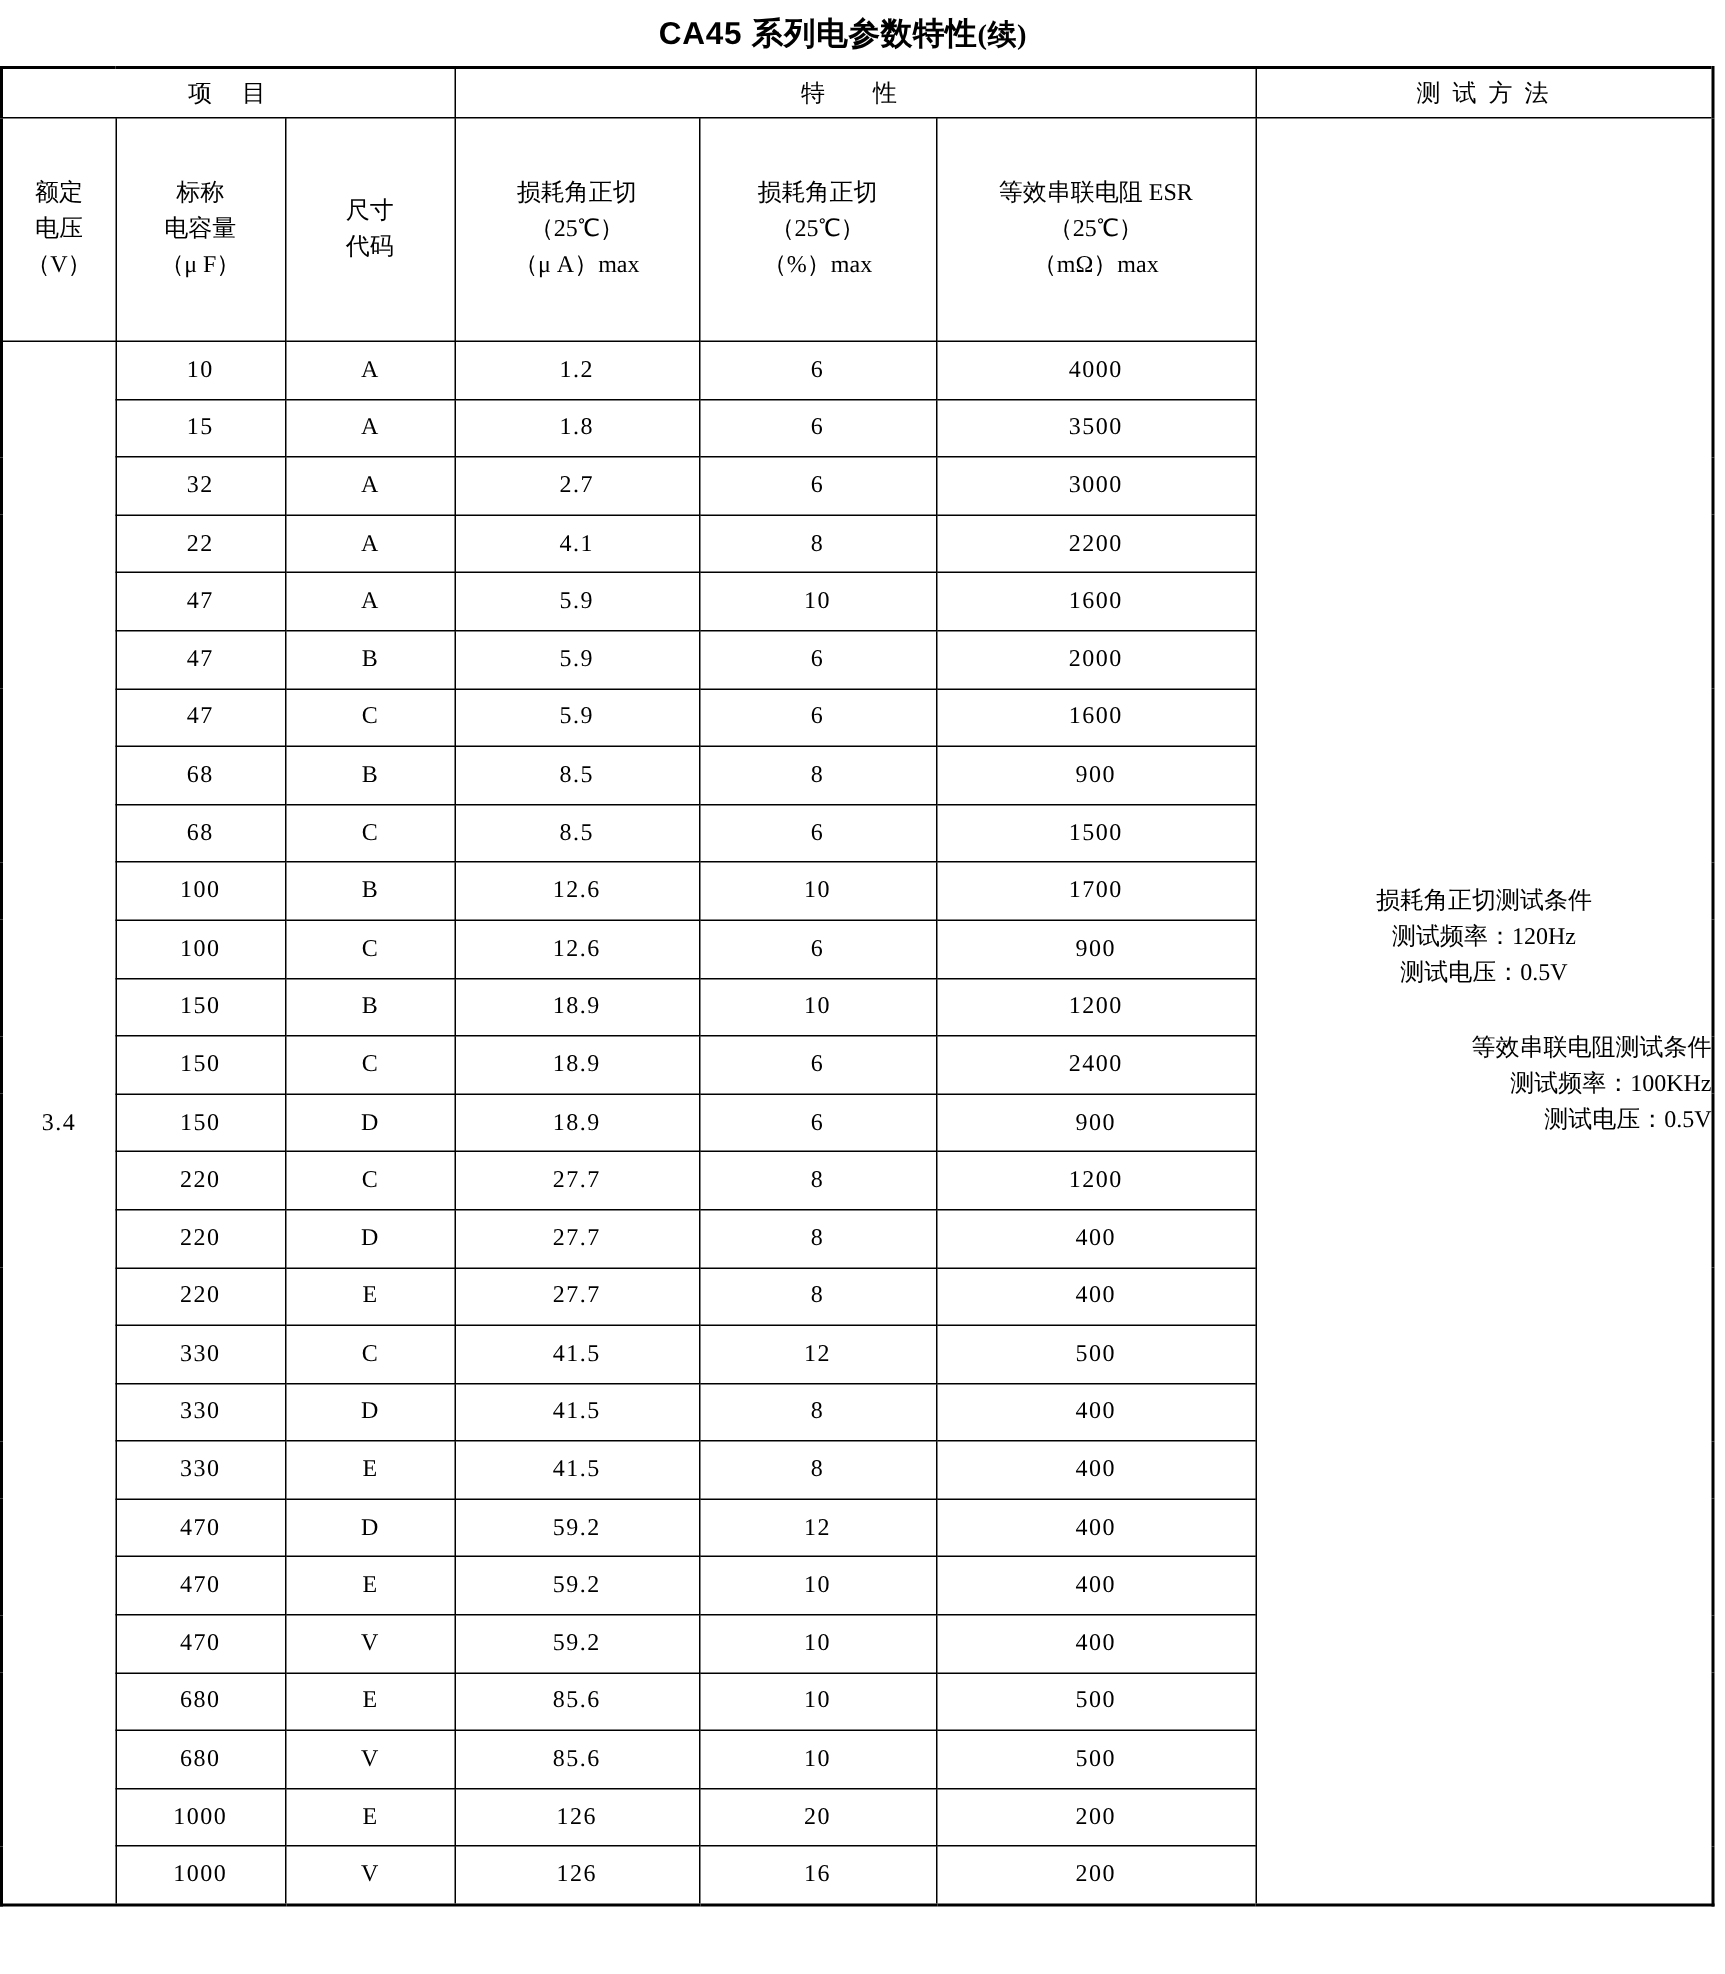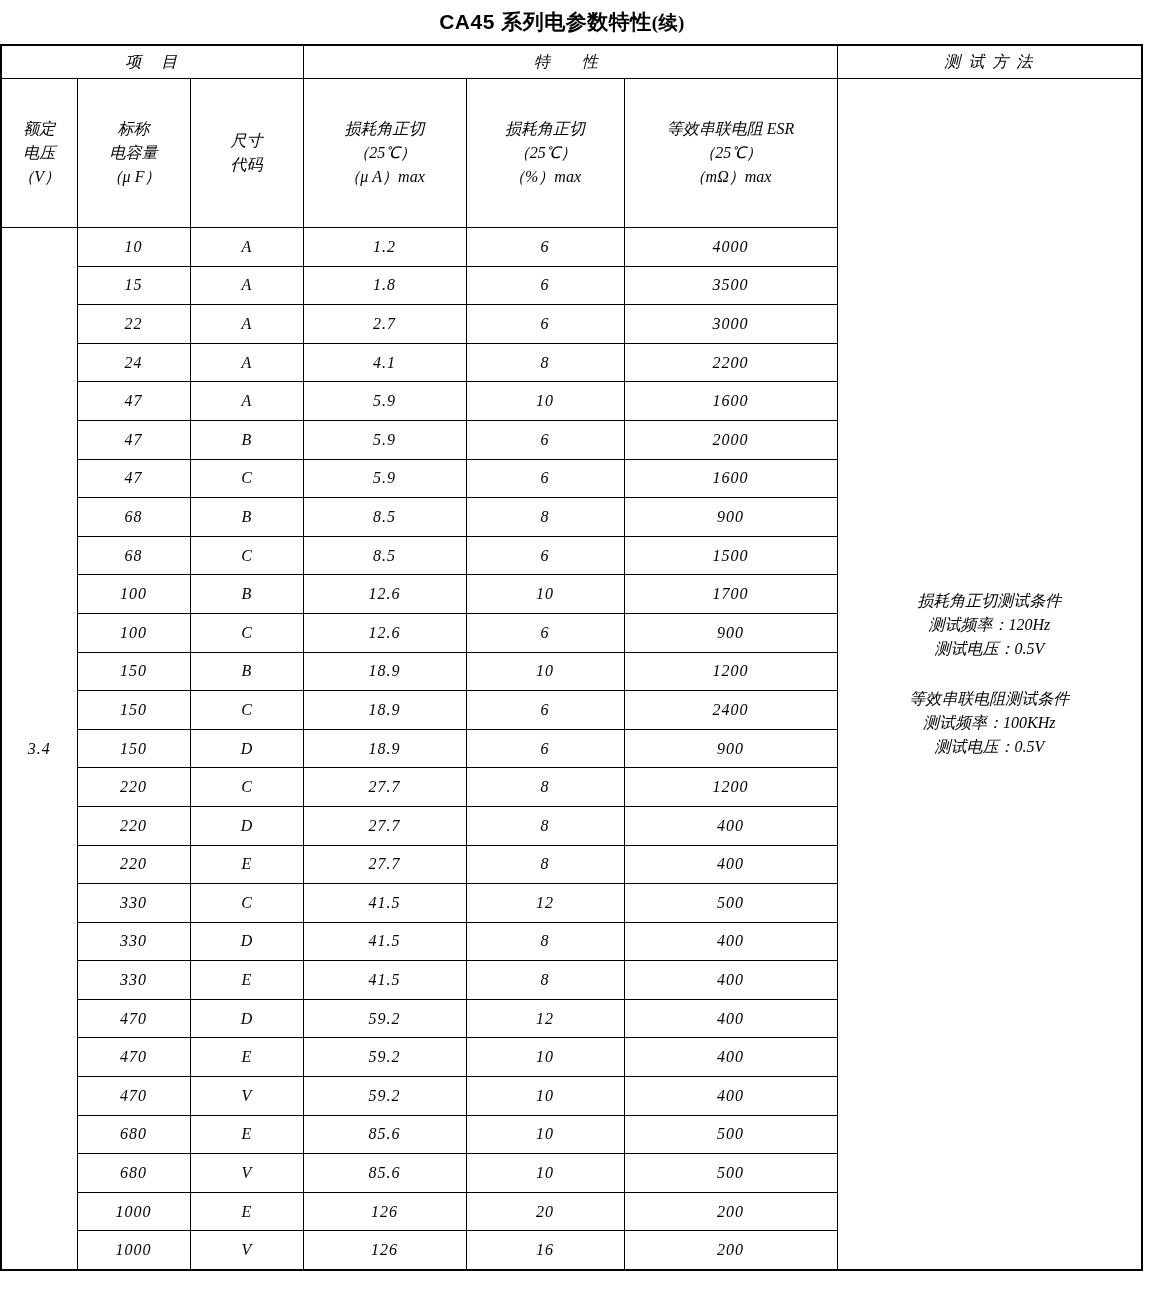--- a/index.html
+++ b/index.html
@@ -31,21 +31,20 @@
   .doc-title .suffix {
     font-family: "Liberation Serif", serif;
     font-weight: bold;
     font-size: 19px;
   }
   table.main {
     border-collapse: collapse;
     width: 1141px;
     margin: 0 auto;
     table-layout: fixed;
-    font-style: italic;
   }
   table.main td, table.main th {
     border: 1px solid #000000;
     text-align: center;
     vertical-align: middle;
     font-weight: normal;
     font-size: 16px;
     padding: 0;
   }
   
@@ -87,20 +86,21 @@
   }
   .method-cell {
     vertical-align: middle;
     text-align: left;
     padding-left: 20px;
     font-size: 17px;
     line-height: 1.85;
   }
   .method-block + .method-block {
     margin-top: 26px;
+    text-align: right;
   }
   .hdr-sub .subhead-line {
     display: block;
   }
   .voltage-cell {
     font-size: 17px;
   }
 </style>
 </head>
 <body>
@@ -181,28 +181,28 @@
           <td class="num">4000</td>
         </tr>
         <tr class="data-row">
           <td class="num">15</td>
           <td class="">A</td>
           <td class="num">1.8</td>
           <td class="num">6</td>
           <td class="num">3500</td>
         </tr>
         <tr class="data-row">
+          <td class="num">32</td>
+          <td class="">A</td>
+          <td class="num">2.7</td>
+          <td class="num">6</td>
+          <td class="num">3000</td>
+        </tr>
+        <tr class="data-row">
           <td class="num">22</td>
-          <td class="">A</td>
-          <td class="num">2.7</td>
-          <td class="num">6</td>
-          <td class="num">3000</td>
-        </tr>
-        <tr class="data-row">
-          <td class="num">24</td>
           <td class="">A</td>
           <td class="num">4.1</td>
           <td class="num">8</td>
           <td class="num">2200</td>
         </tr>
         <tr class="data-row">
           <td class="num">47</td>
           <td class="">A</td>
           <td class="num">5.9</td>
           <td class="num">10</td>

